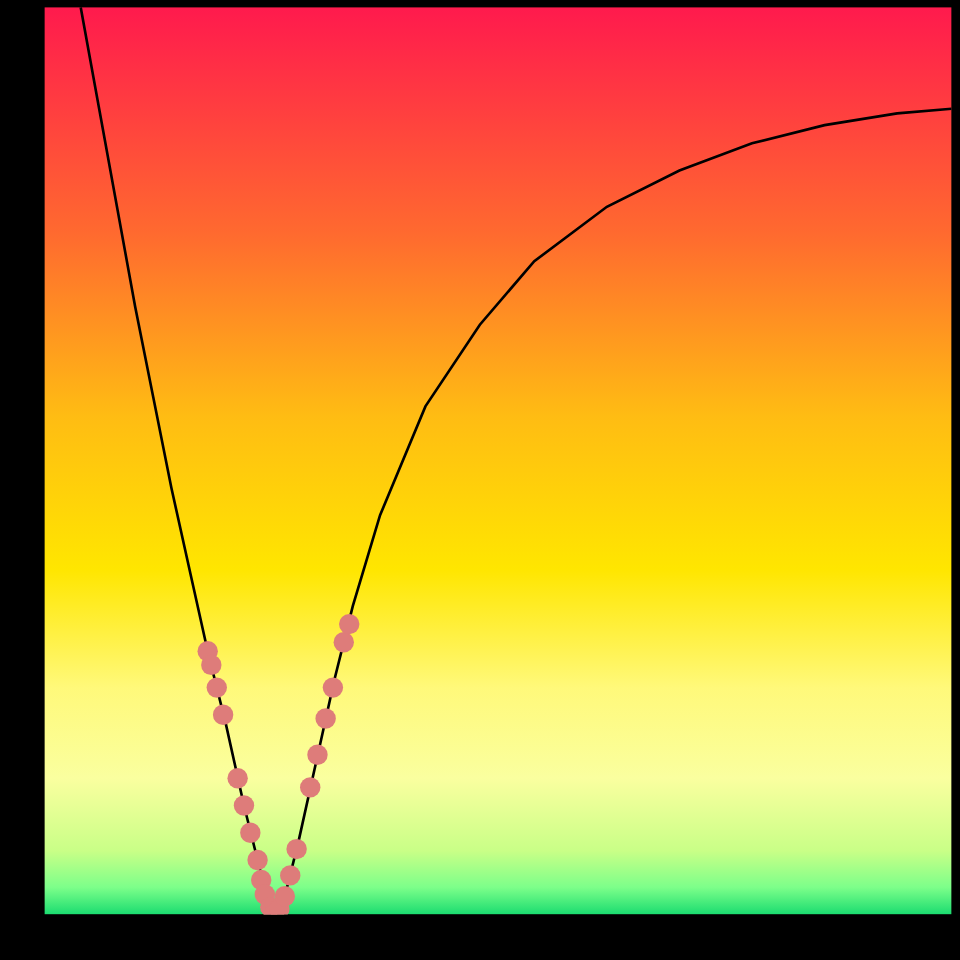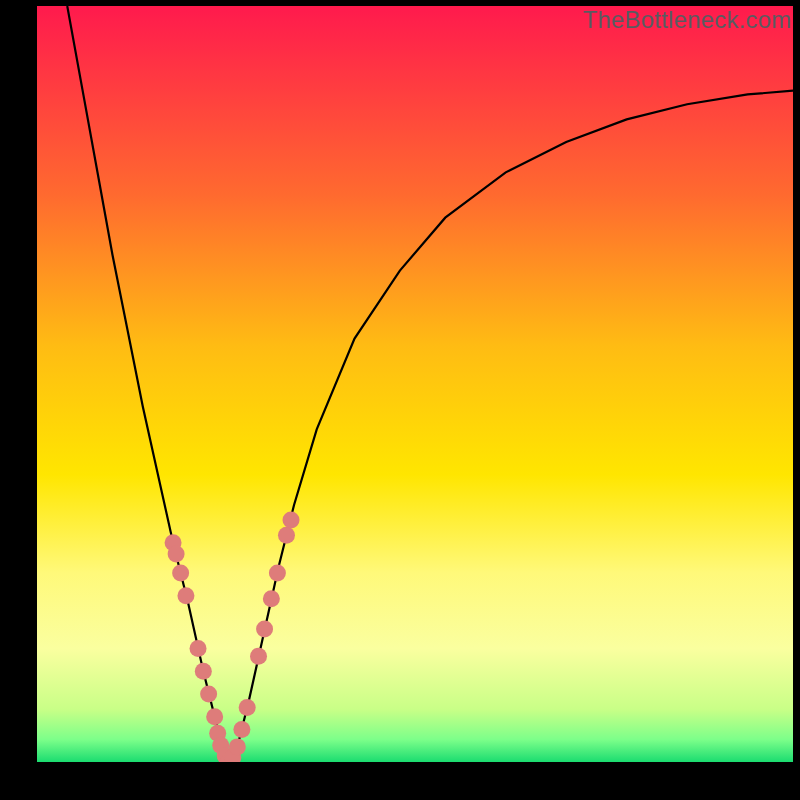--- a/index.html
+++ b/index.html
@@ -81,14 +81,13 @@
           <circle cx="221.51" cy="650.16" r="8.5" fill="#de7c7a"></circle>
           <circle cx="227.56" cy="622.94" r="8.5" fill="#de7c7a"></circle>
           <circle cx="234.36" cy="592.70" r="8.5" fill="#de7c7a"></circle>
           <circle cx="240.41" cy="567.00" r="8.5" fill="#de7c7a"></circle>
           <circle cx="249.48" cy="529.20" r="8.5" fill="#de7c7a"></circle>
           <circle cx="254.02" cy="514.08" r="8.5" fill="#de7c7a"></circle>
         </g>
     </svg>
   </div>
 
-  <div class="watermark">TheBottleneck.com</div>
 </div>
 
 </body></html>

